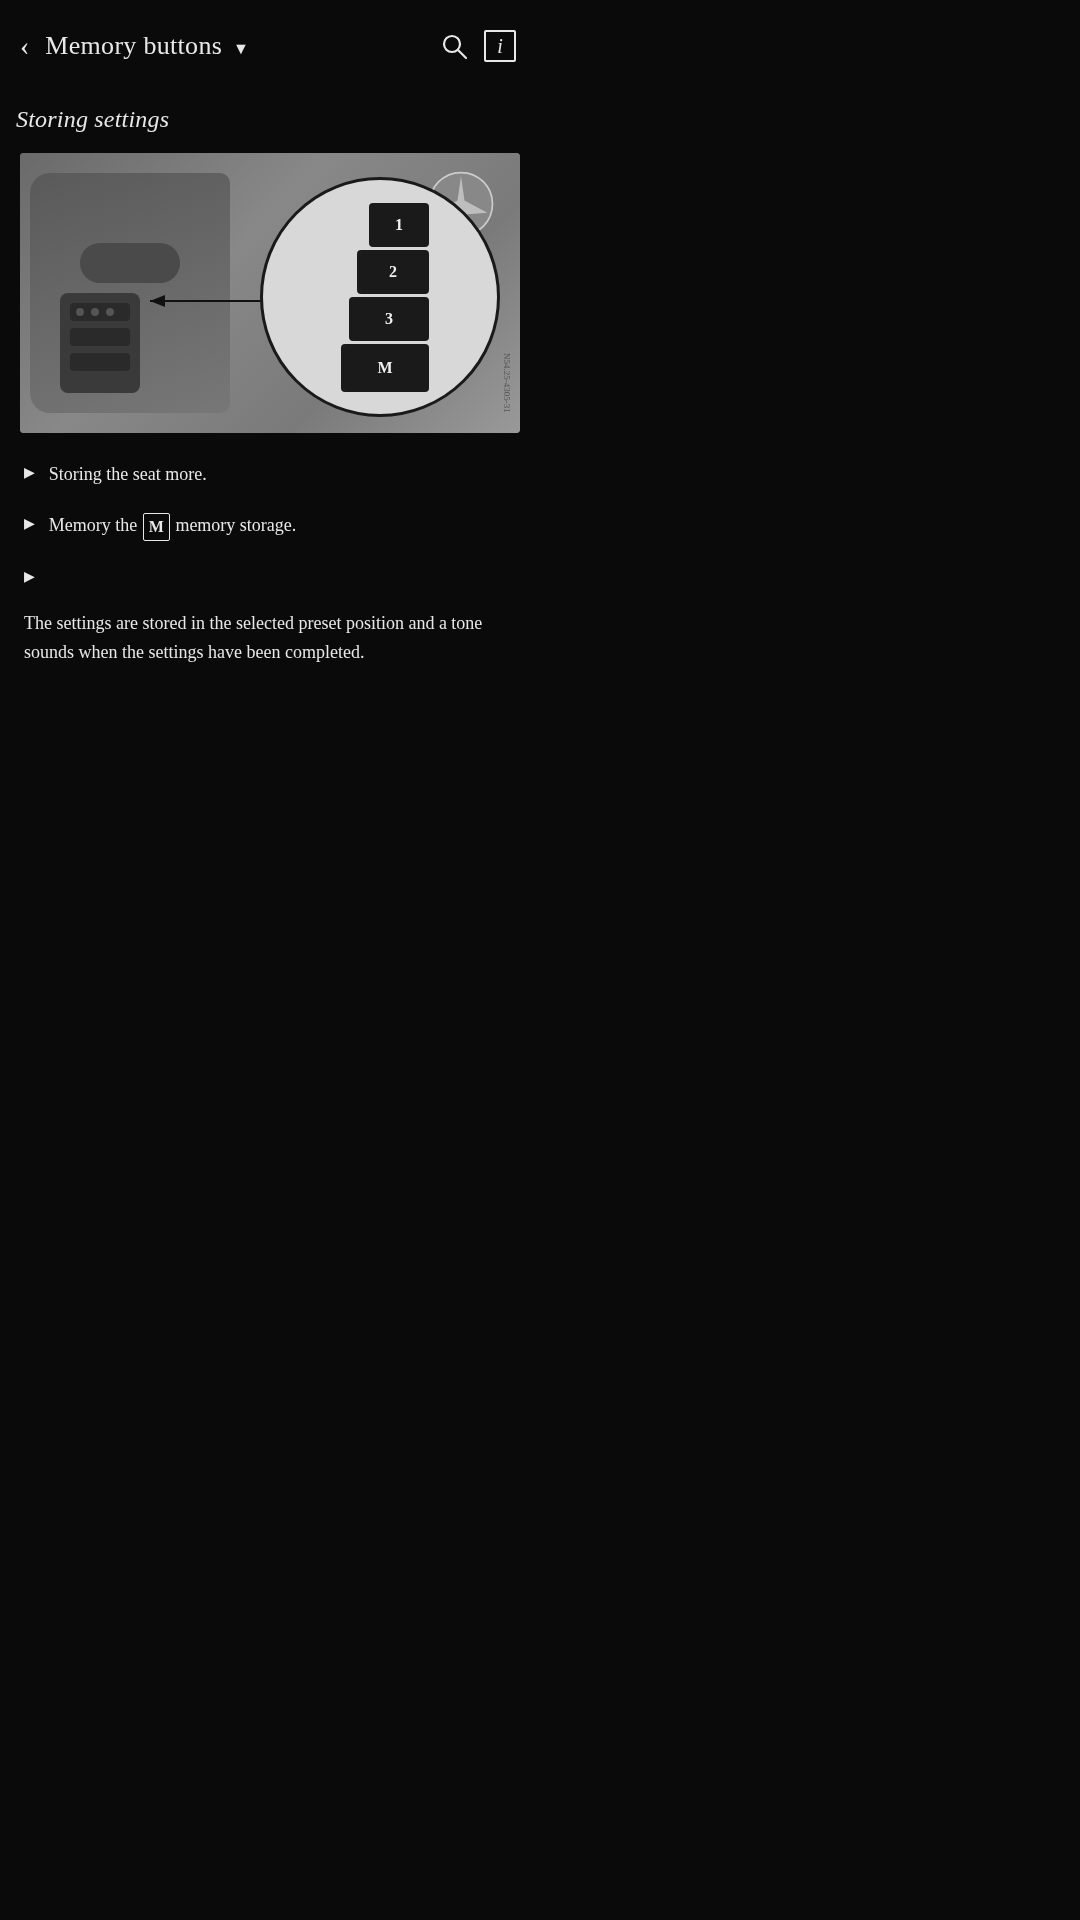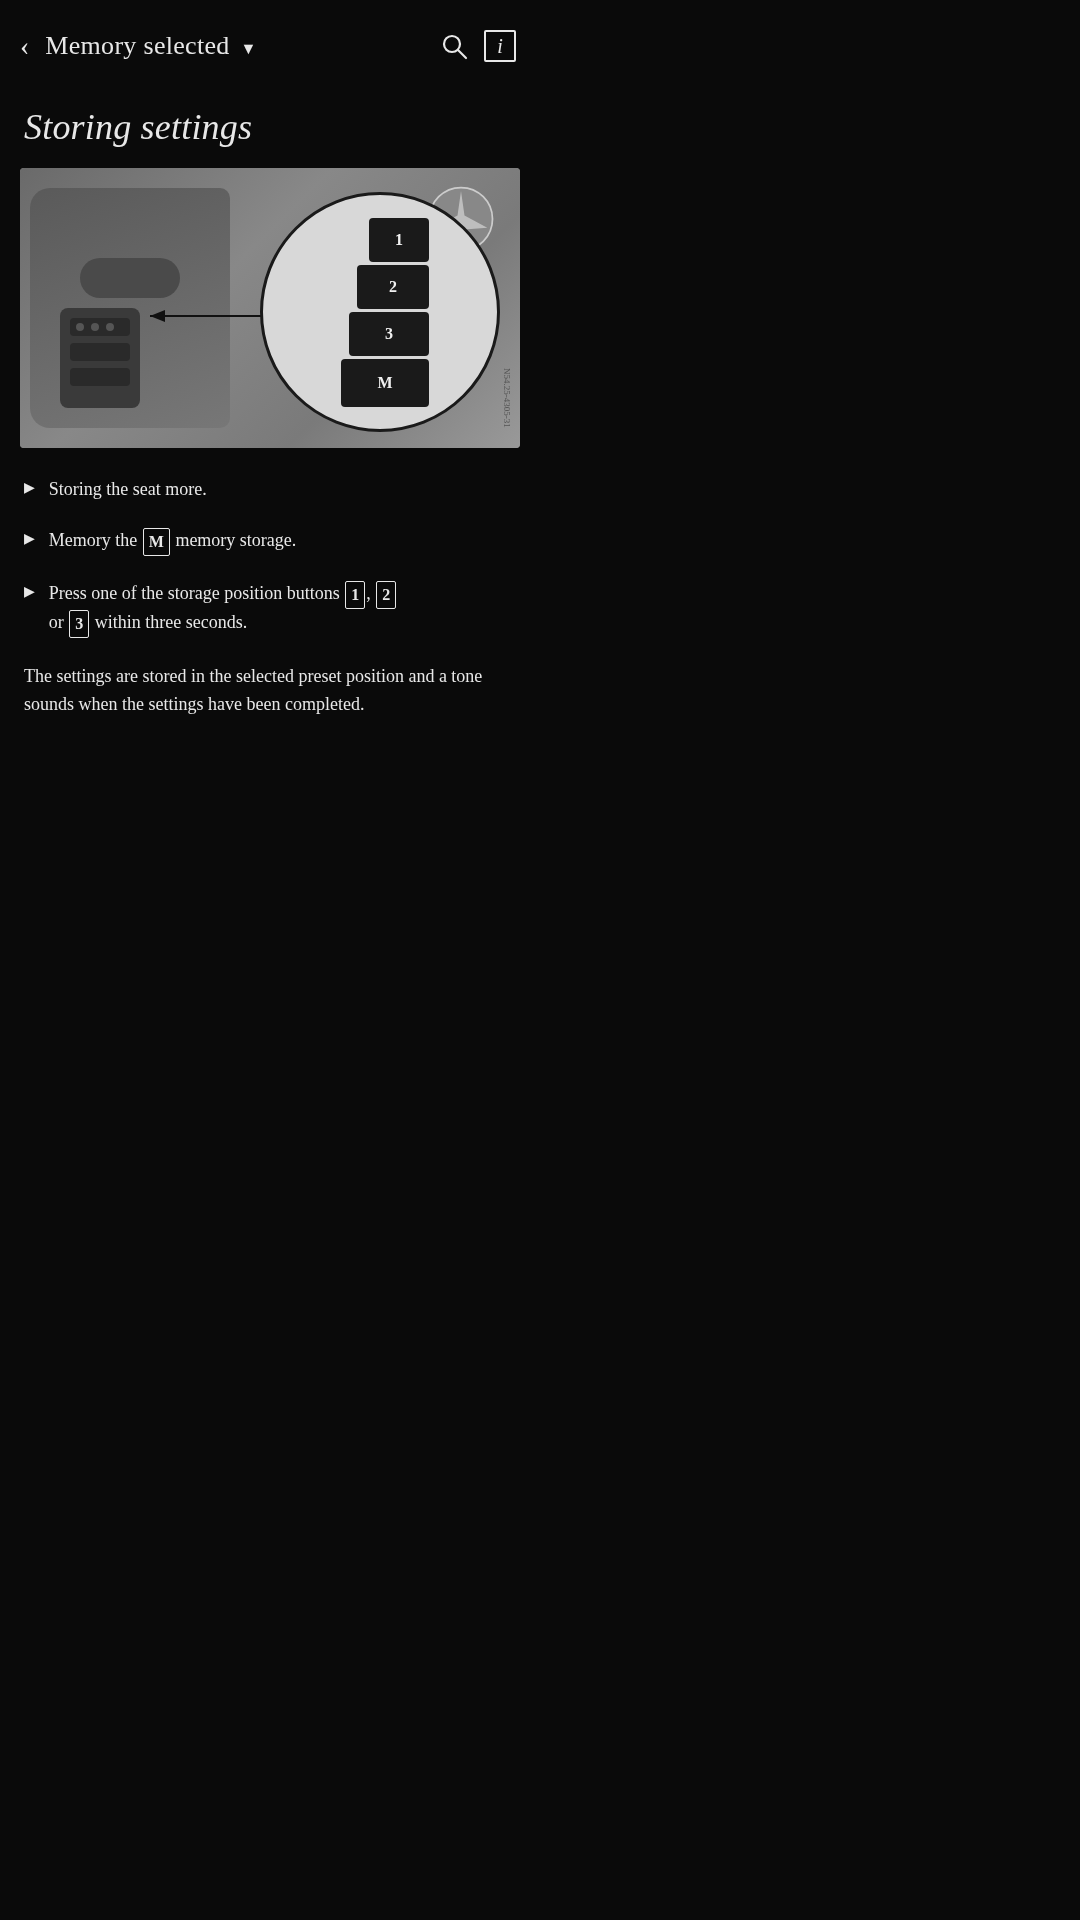--- a/index.html
+++ b/index.html
@@ -72,24 +72,24 @@
       align-items: center;
       justify-content: center;
       font-size: 20px;
       font-style: italic;
       font-family: Georgia, serif;
       border-radius: 2px;
     }
 
     
     .section-title {
-      font-size: 36px;
+      font-size: 24px;
       font-weight: 400;
       color: #e8e8e8;
-      padding: 24px 24px 20px 24px;
+      padding: 24px 24px 20px 16px;
       font-style: italic;
       letter-spacing: 0.2px;
     }
 
     
     .diagram-container {
       margin: 0 20px 28px 20px;
       background: #888;
       border-radius: 4px;
       overflow: hidden;
@@ -253,21 +253,21 @@
       margin-top: 3px;
     }
   </style>
 </head>
 <body>
 
 <header class="header">
   <div class="header-left">
     <span class="back-btn">‹</span>
     <span class="header-title">
-      <span>Memory selected</span>
+      <span>Memory buttons</span>
       <span class="dropdown-arrow">▼</span>
     </span>
   </div>
   <div class="header-right">
     <span class="search-icon-btn">
       <svg width="28" height="28" viewBox="0 0 28 28" fill="none">
         <circle cx="12" cy="12" r="8" stroke="#e8e8e8" stroke-width="2.2" fill="none"></circle>
         <line x1="18" y1="18" x2="26" y2="26" stroke="#e8e8e8" stroke-width="2.2" stroke-linecap="round"></line>
       </svg>
     </span>
@@ -343,21 +343,17 @@
 
   <div class="instruction-item">
     <span class="bullet-triangle">▶</span>
     <span class="instruction-text">
       <span>Memory the </span><span class="inline-btn">M</span><span> memory storage.</span>
     </span>
   </div>
 
   <div class="instruction-item">
     <span class="bullet-triangle">▶</span>
-    <span class="instruction-text">
-      <span>Press one of the storage position buttons </span><span class="inline-btn">1</span><span>, </span><span class="inline-btn">2</span><br>
-      <span>or</span> <span class="inline-btn">3</span><span> within three seconds.</span>
-    </span>
   </div>
 
 </div>
 
 <p class="description-text">The settings are stored in the selected preset position and a tone sounds when the settings have been completed.</p>
 
 </body></html>

